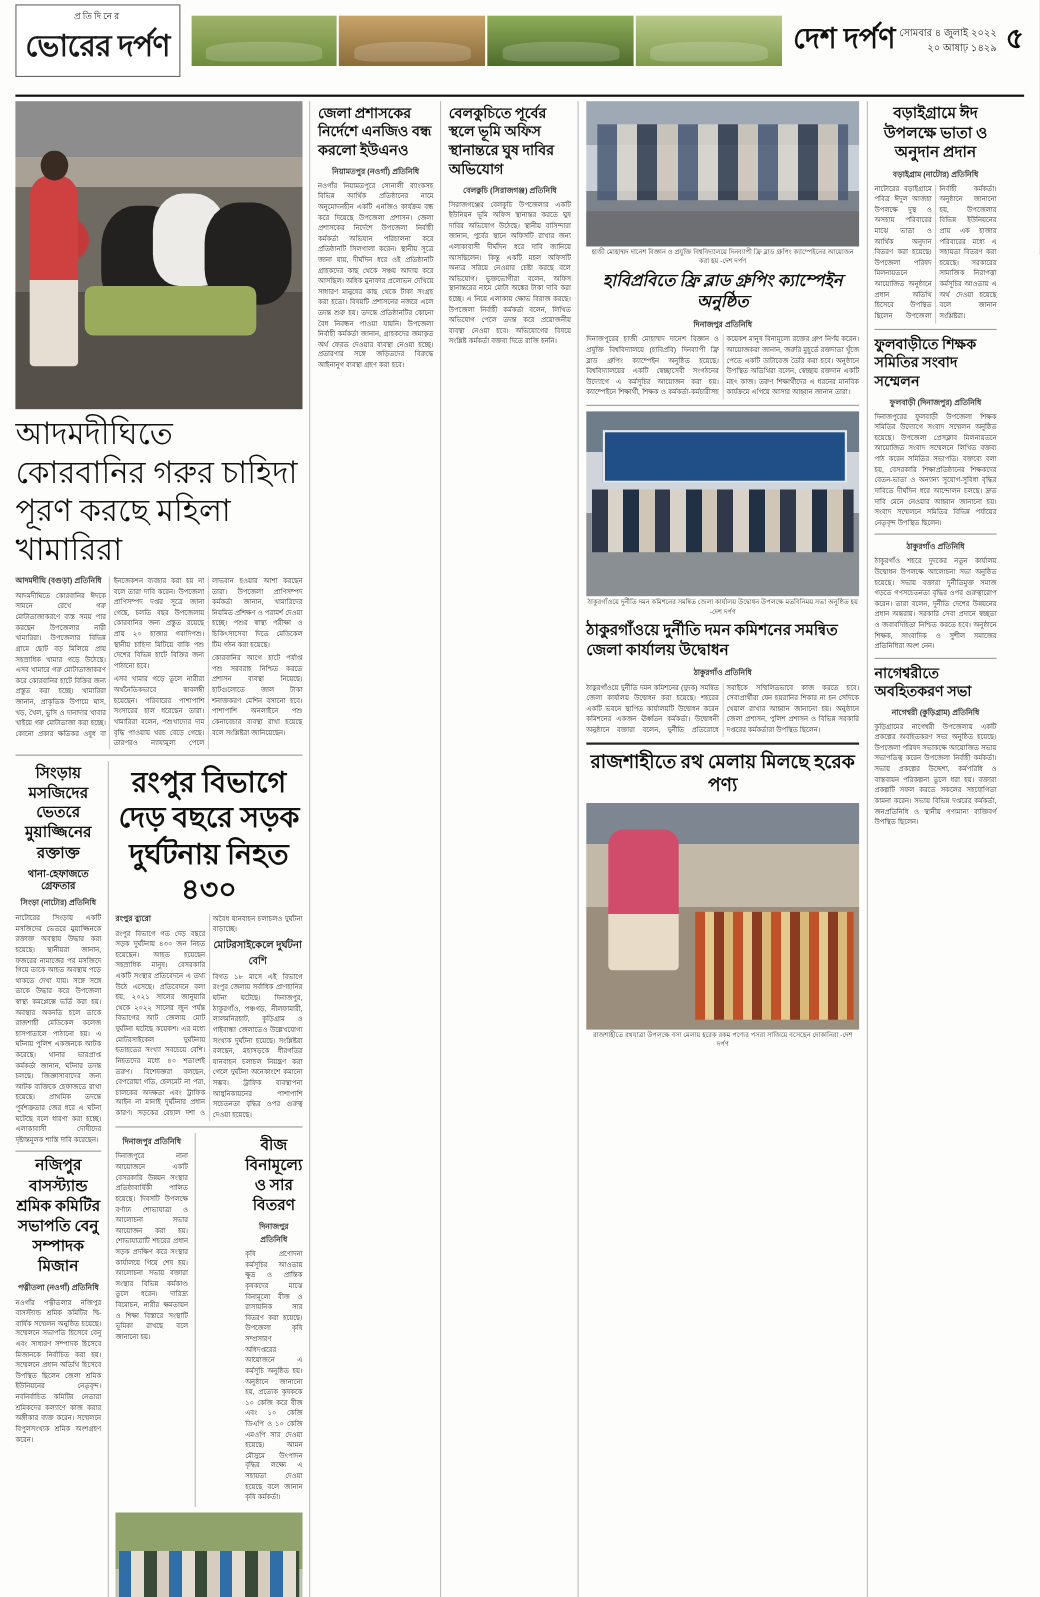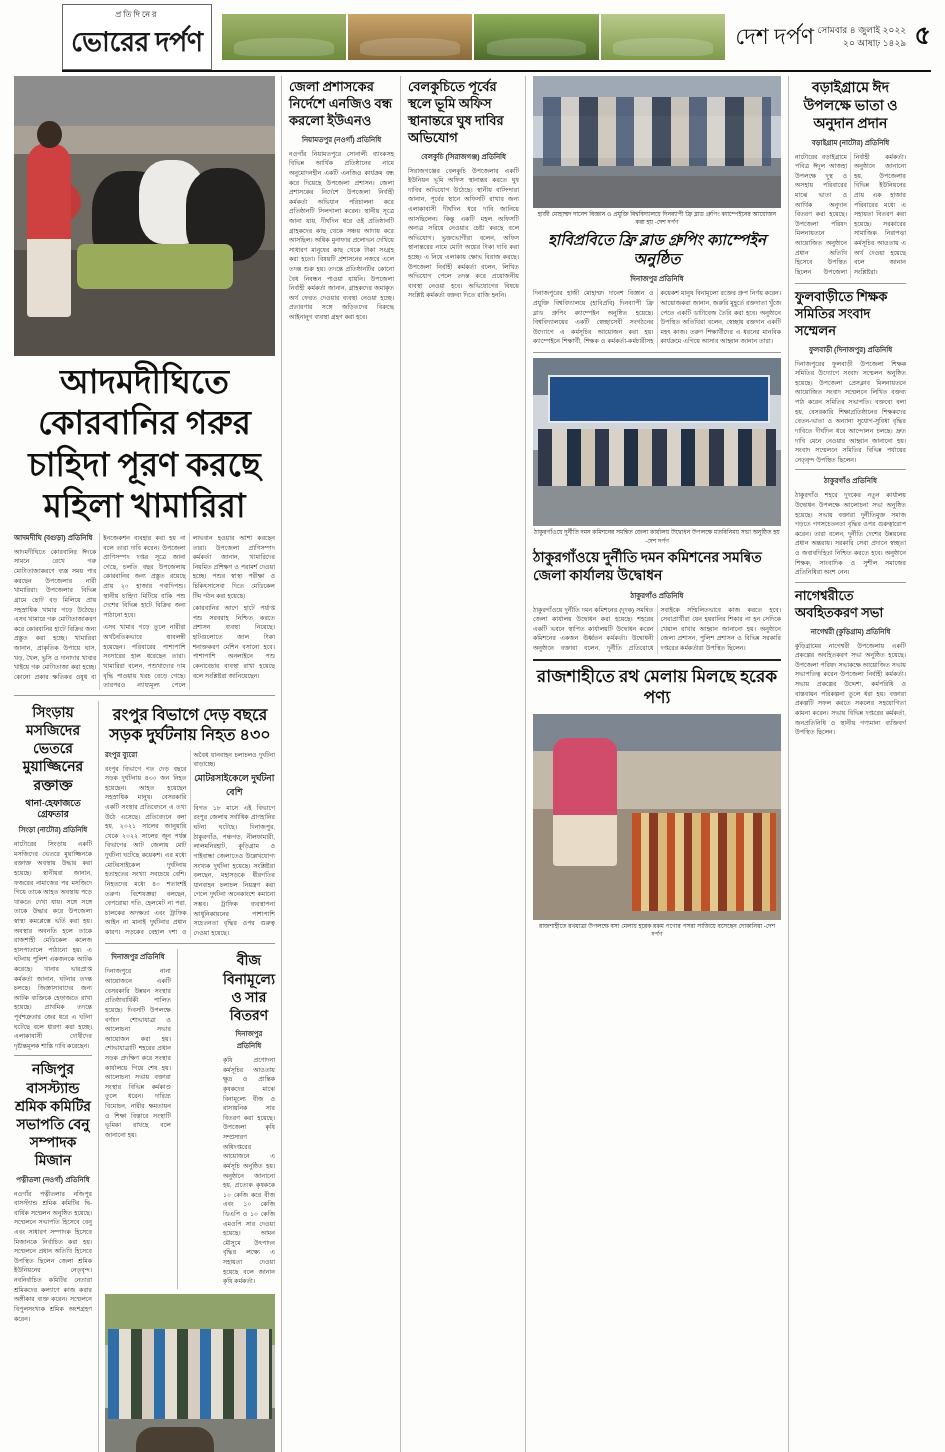--- a/index.html
+++ b/index.html
@@ -3,53 +3,53 @@
 <meta charset="utf-8">
 <style>
   html,body{margin:0;padding:0;background:#d8d8d4;}
   body{font-family:"Liberation Sans",sans-serif;}
   .page{
     width:945px;height:1452px;background:#fdfdfb;margin:0 auto;position:relative;
     box-sizing:border-box;padding:8px 14px 10px 14px;overflow:hidden;
   }
   
   .masthead{display:flex;align-items:center;justify-content:space-between;
-    border-bottom:2px solid #111;padding-bottom:4px;margin-bottom:4px;height:58px;margin-left:48px;}
+    border-bottom:2px solid #111;padding-bottom:20px;margin-bottom:4px;height:58px;}
   .logo-left{font-family:"Liberation Serif",serif;font-weight:bold;font-size:27px;
     color:#1a1a1a;letter-spacing:-.5px;white-space:nowrap;
     border:1px solid #666;padding:3px 8px;background:#fff;}
   .logo-left .sub{display:block;font-size:8px;font-weight:normal;text-align:center;letter-spacing:2px;}
   .masthead-strip{display:flex;gap:2px;flex:1;margin:0 10px;height:46px;overflow:hidden;}
   .ms-cell{flex:1;height:46px;background:linear-gradient(180deg,#9fb36a,#6e8b3d);position:relative;overflow:hidden;}
   .ms-cell:nth-child(2){background:linear-gradient(180deg,#c9a46a,#8a6b3a);}
   .ms-cell:nth-child(3){background:linear-gradient(180deg,#8fae5a,#4e6b2c);}
   .ms-cell:nth-child(4){background:linear-gradient(180deg,#b9c98a,#7f9a4d);}
   .ms-cell:after{content:"";position:absolute;left:10%;bottom:4px;width:80%;height:40%;
     background:rgba(255,255,255,.18);border-radius:40% 40% 20% 20%;}
-  .logo-center{font-family:"Liberation Serif",serif;font-weight:normal;font-size:22px;color:#111;white-space:nowrap;}
+  .logo-center{font-family:"Liberation Serif",serif;font-weight:bold;font-size:26px;color:#111;white-space:nowrap;}
   .dateblock{font-size:9px;text-align:right;line-height:1.5;color:#222;min-width:92px;}
   .pageno{font-family:"Liberation Serif",serif;font-size:26px;font-weight:bold;margin-left:8px;color:#111;}
   .mh-right{display:flex;align-items:center;}
 
   
   .cols{display:flex;gap:7px;}
   .col{box-sizing:border-box;}
   .c1{width:268px;}
   .c2{width:112px;}
   .c3{width:118px;}
   .c6{width:118px;}
 
   .rule-r{border-right:1px solid #bbb;padding-right:6px;}
   .hr{border:0;border-top:1px solid #999;margin:5px 0;}
   .hr-thick{border:0;border-top:2px solid #222;margin:5px 0;}
 
   
-  h1.head{font-family:"Liberation Serif",serif;font-size:33px;line-height:1.25;
-    text-align:center;margin:6px 0 6px;font-weight:bold;color:#111;}
-  h2.head{font-family:"Liberation Serif",serif;font-size:16px;line-height:1.25;
+  h1.head{font-family:"Liberation Serif",serif;font-size:28px;line-height:1.25;
+    text-align:left;margin:6px 0 6px;font-weight:normal;color:#111;}
+  h2.head{font-family:"Liberation Serif",serif;font-size:26px;line-height:1.25;
     text-align:center;margin:4px 0 5px;font-weight:bold;color:#111;}
   h3.head{font-family:"Liberation Serif",serif;font-size:13px;line-height:1.3;
     text-align:left;margin:3px 0 4px;font-weight:bold;color:#111;}
   h4.head{font-family:"Liberation Serif",serif;font-size:14px;line-height:1.3;
     text-align:center;margin:3px 0 3px;font-weight:bold;color:#111;}
 
   .byline{font-size:7px;font-weight:bold;text-align:center;margin:2px 0 3px;color:#333;}
   .body{font-size:6.2px;line-height:1.55;text-align:justify;color:#2b2b2b;
     hyphens:auto;word-spacing:.2px;}
   .body p{margin:0 0 3px;}

